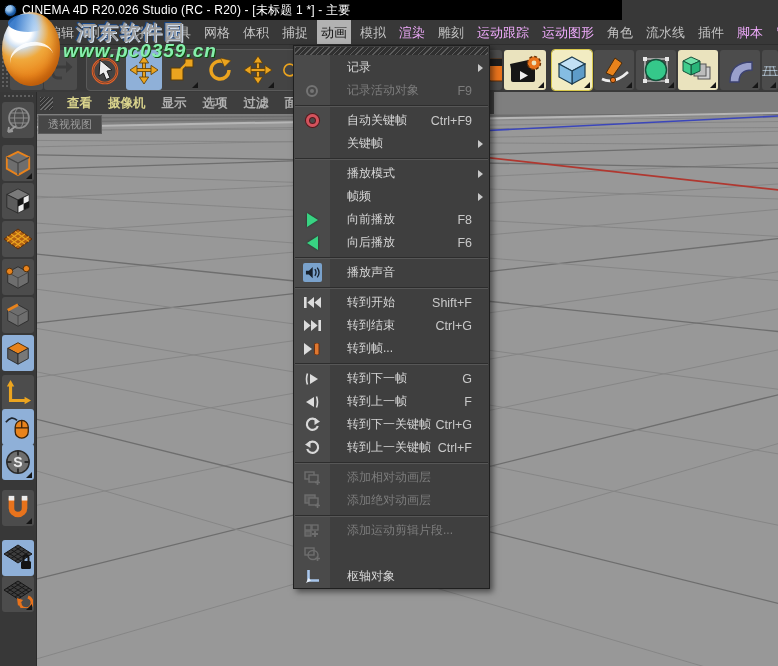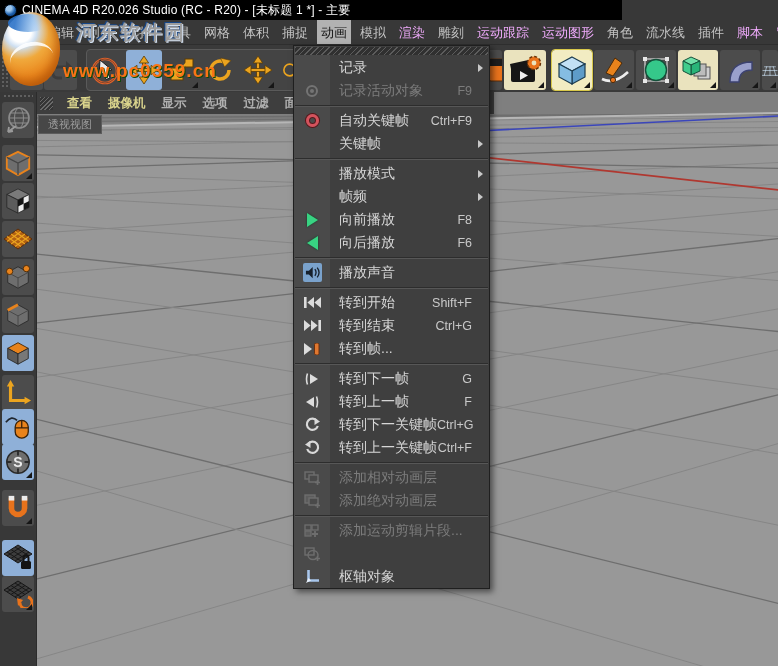--- a/index.html
+++ b/index.html
@@ -68,32 +68,32 @@
     z-index:40; background:radial-gradient(circle at 32% 26%, #ffffff 0 16%, #cfe0f2 24%, #f0a93c 42%, #ea861c 68%, #d86c08 100%);
     box-shadow:inset -4px -5px 8px rgba(150,60,0,.5); }
   #wm-logo::before { content:''; position:absolute; left:6px; top:2px; width:40px; height:18px;
     border-radius:50%; background:linear-gradient(100deg,#2b72c8 20%, #9cc4ee 60%, transparent 85%);
     opacity:.9; }
   #wm-logo::after { content:''; position:absolute; left:8px; top:30px; width:44px; height:30px;
     border-radius:50%; border-top:4px solid rgba(255,255,255,.85); transform:rotate(-12deg); }
   #wm-site { position:absolute; left:76px; top:19px; z-index:40; font-size:20px; font-weight:bold;
     color:#a3a3a3; letter-spacing:2px; text-shadow:1px 1px 0 #d8e6f8, -1px -1px 0 #15488e;
     opacity:.95; white-space:nowrap; }
-  #wm-url { position:absolute; left:63px; top:60px; z-index:40; font-size:19px; font-weight:bold;
-    color:#f97316; letter-spacing:1px; text-shadow:1px 1px 0 #0c4a0c; white-space:nowrap; }
+  #wm-url { position:absolute; left:63px; top:40px; z-index:40; font-size:19px; font-weight:bold;
+    color:#86efac; letter-spacing:1px; text-shadow:1px 1px 0 #0c4a0c; white-space:nowrap;font-style:italic; }
 
   
   #animmenu { position:absolute; left:293px; top:45px; width:197px; z-index:60;
     background:#3f3f3f; border:1px solid #1f1f1f; box-shadow:3px 3px 6px rgba(0,0,0,.5); }
   #animmenu .gutterbg { position:absolute; left:0; top:0; width:36px; height:100%; background:#4a4a4a; }
   .hatch { position:relative; height:8px; margin:1px;
     background:repeating-linear-gradient(135deg,#5c5c5c 0 1px,#303030 1px 4px); }
   .mi { position:relative; height:23px; display:flex; align-items:center; }
   .mi .gut { width:36px; flex:none; display:flex; align-items:center; justify-content:center; }
-  .mi .lbl { margin-left:9px; font-size:14px; color:#d6d6d6; white-space:nowrap; }
+  .mi .lbl { margin-left:17px; font-size:12px; color:#d6d6d6; white-space:nowrap; }
   .mi .sc { margin-left:auto; margin-right:17px; font-size:12.5px; color:#c9c9c9; }
   .mi.dis .lbl, .mi.dis .sc { color:#7c7c7c; }
   .mi .arr { position:absolute; right:6px; top:8px; width:0; height:0;
     border-left:5px solid #c8c8c8; border-top:4px solid transparent; border-bottom:4px solid transparent; }
   .msep { position:relative; height:7px; }
   .msep::after { content:''; position:absolute; left:1px; right:1px; top:3px; height:1px;
     background:#2d2d2d; box-shadow:0 1px 0 #575757; }
 
   
   .ic { position:relative; display:block; }

